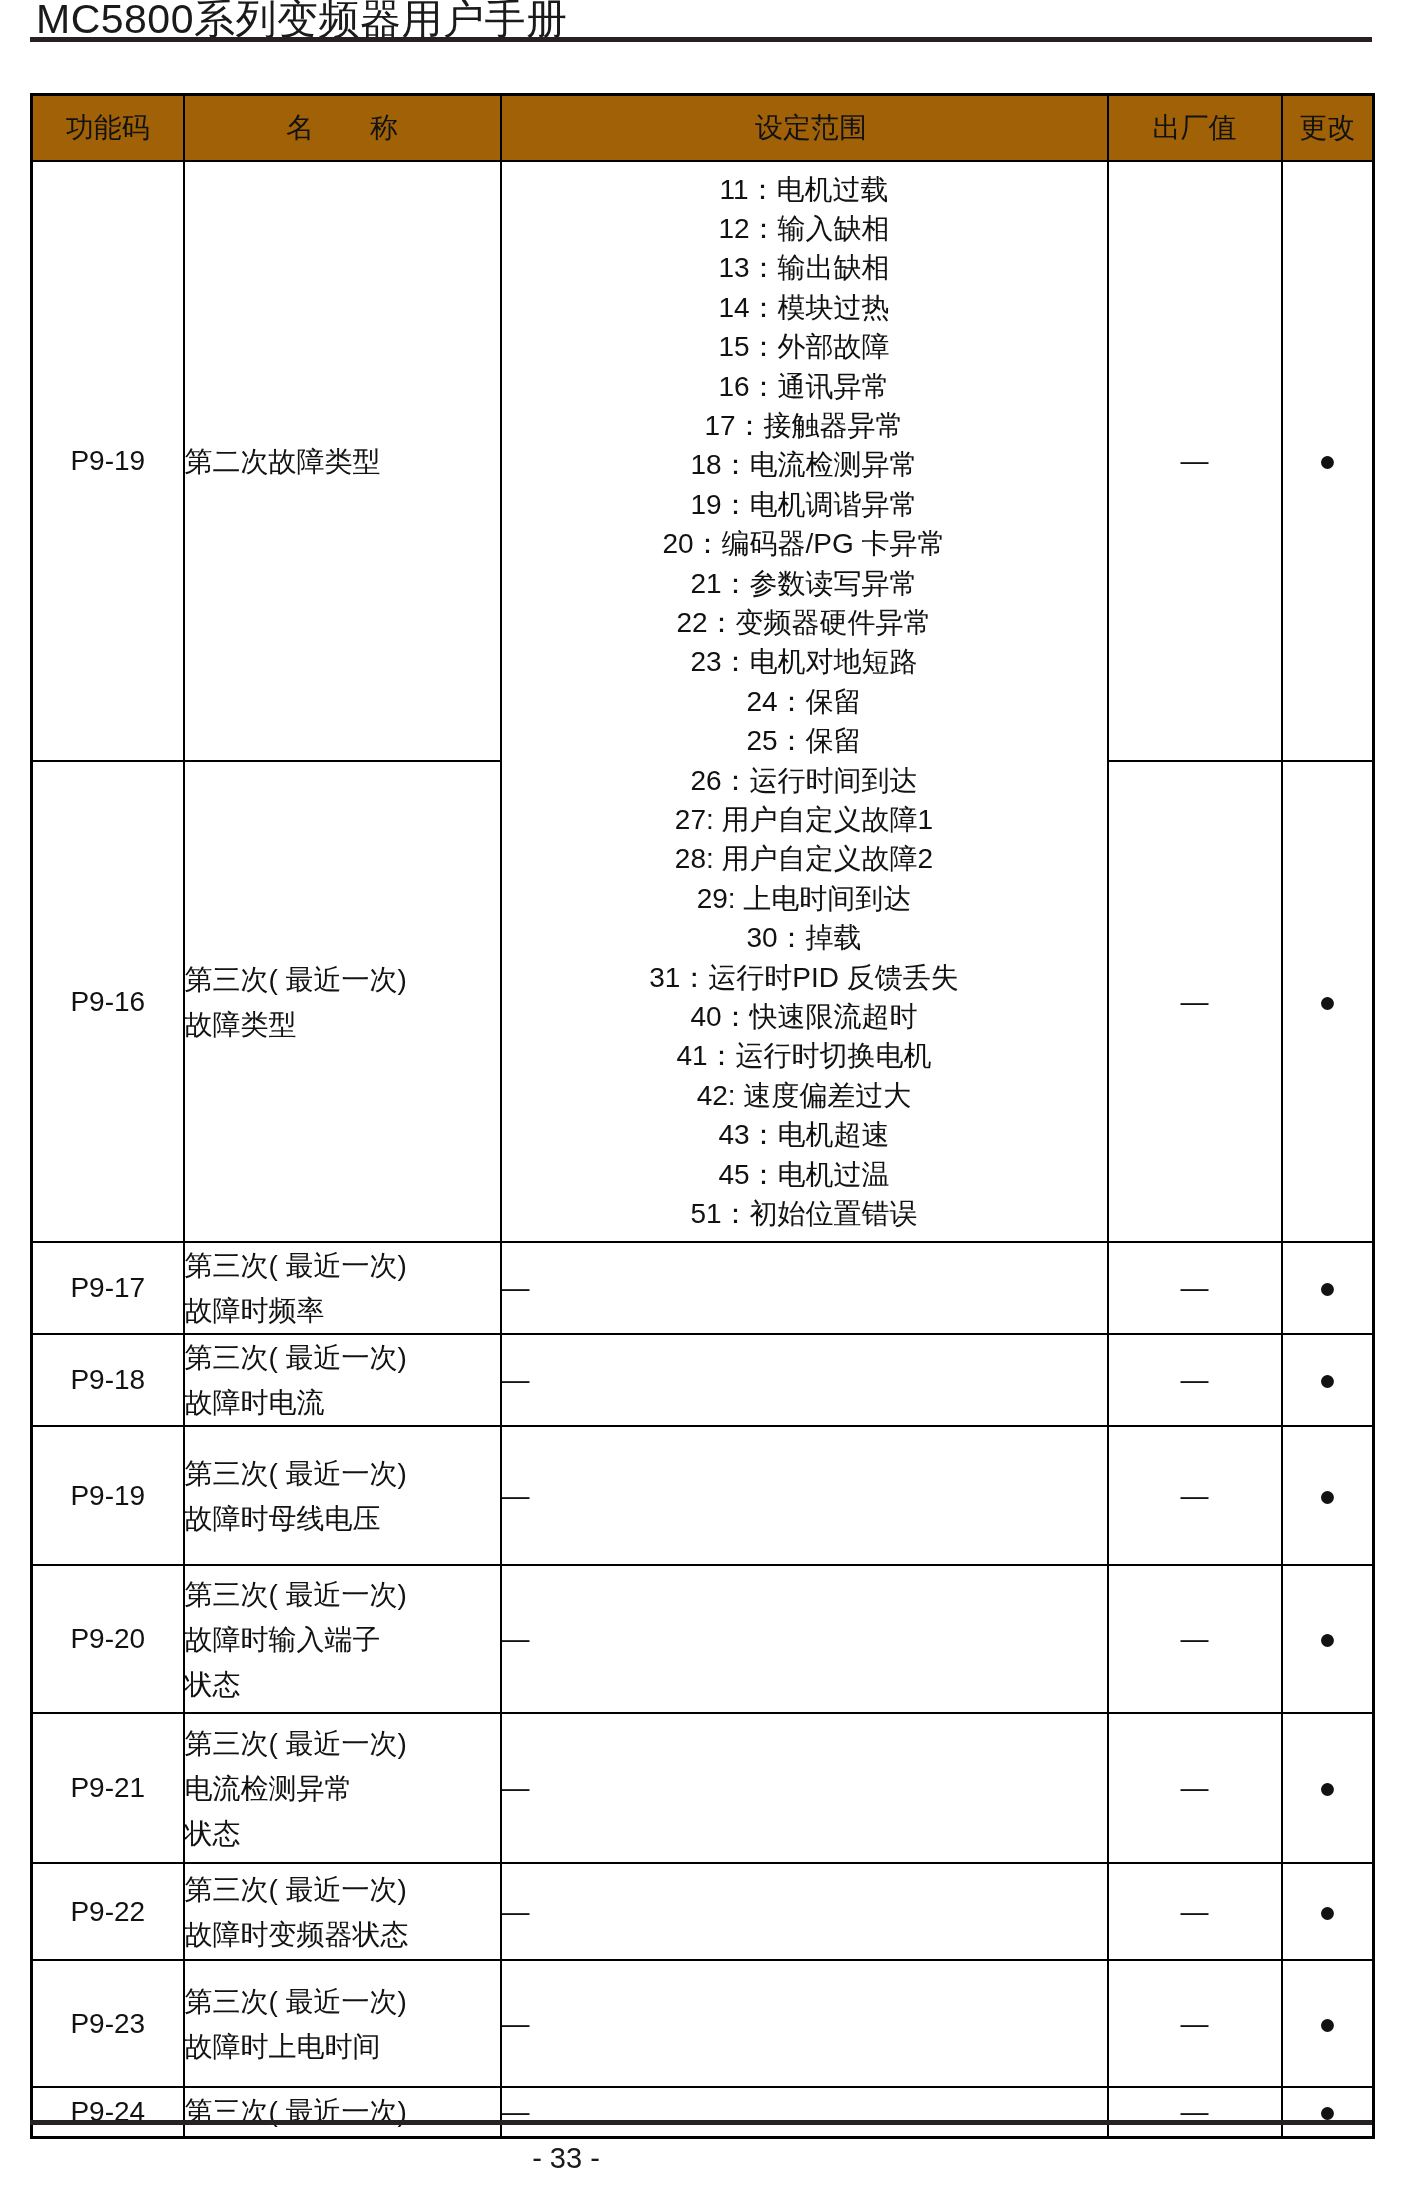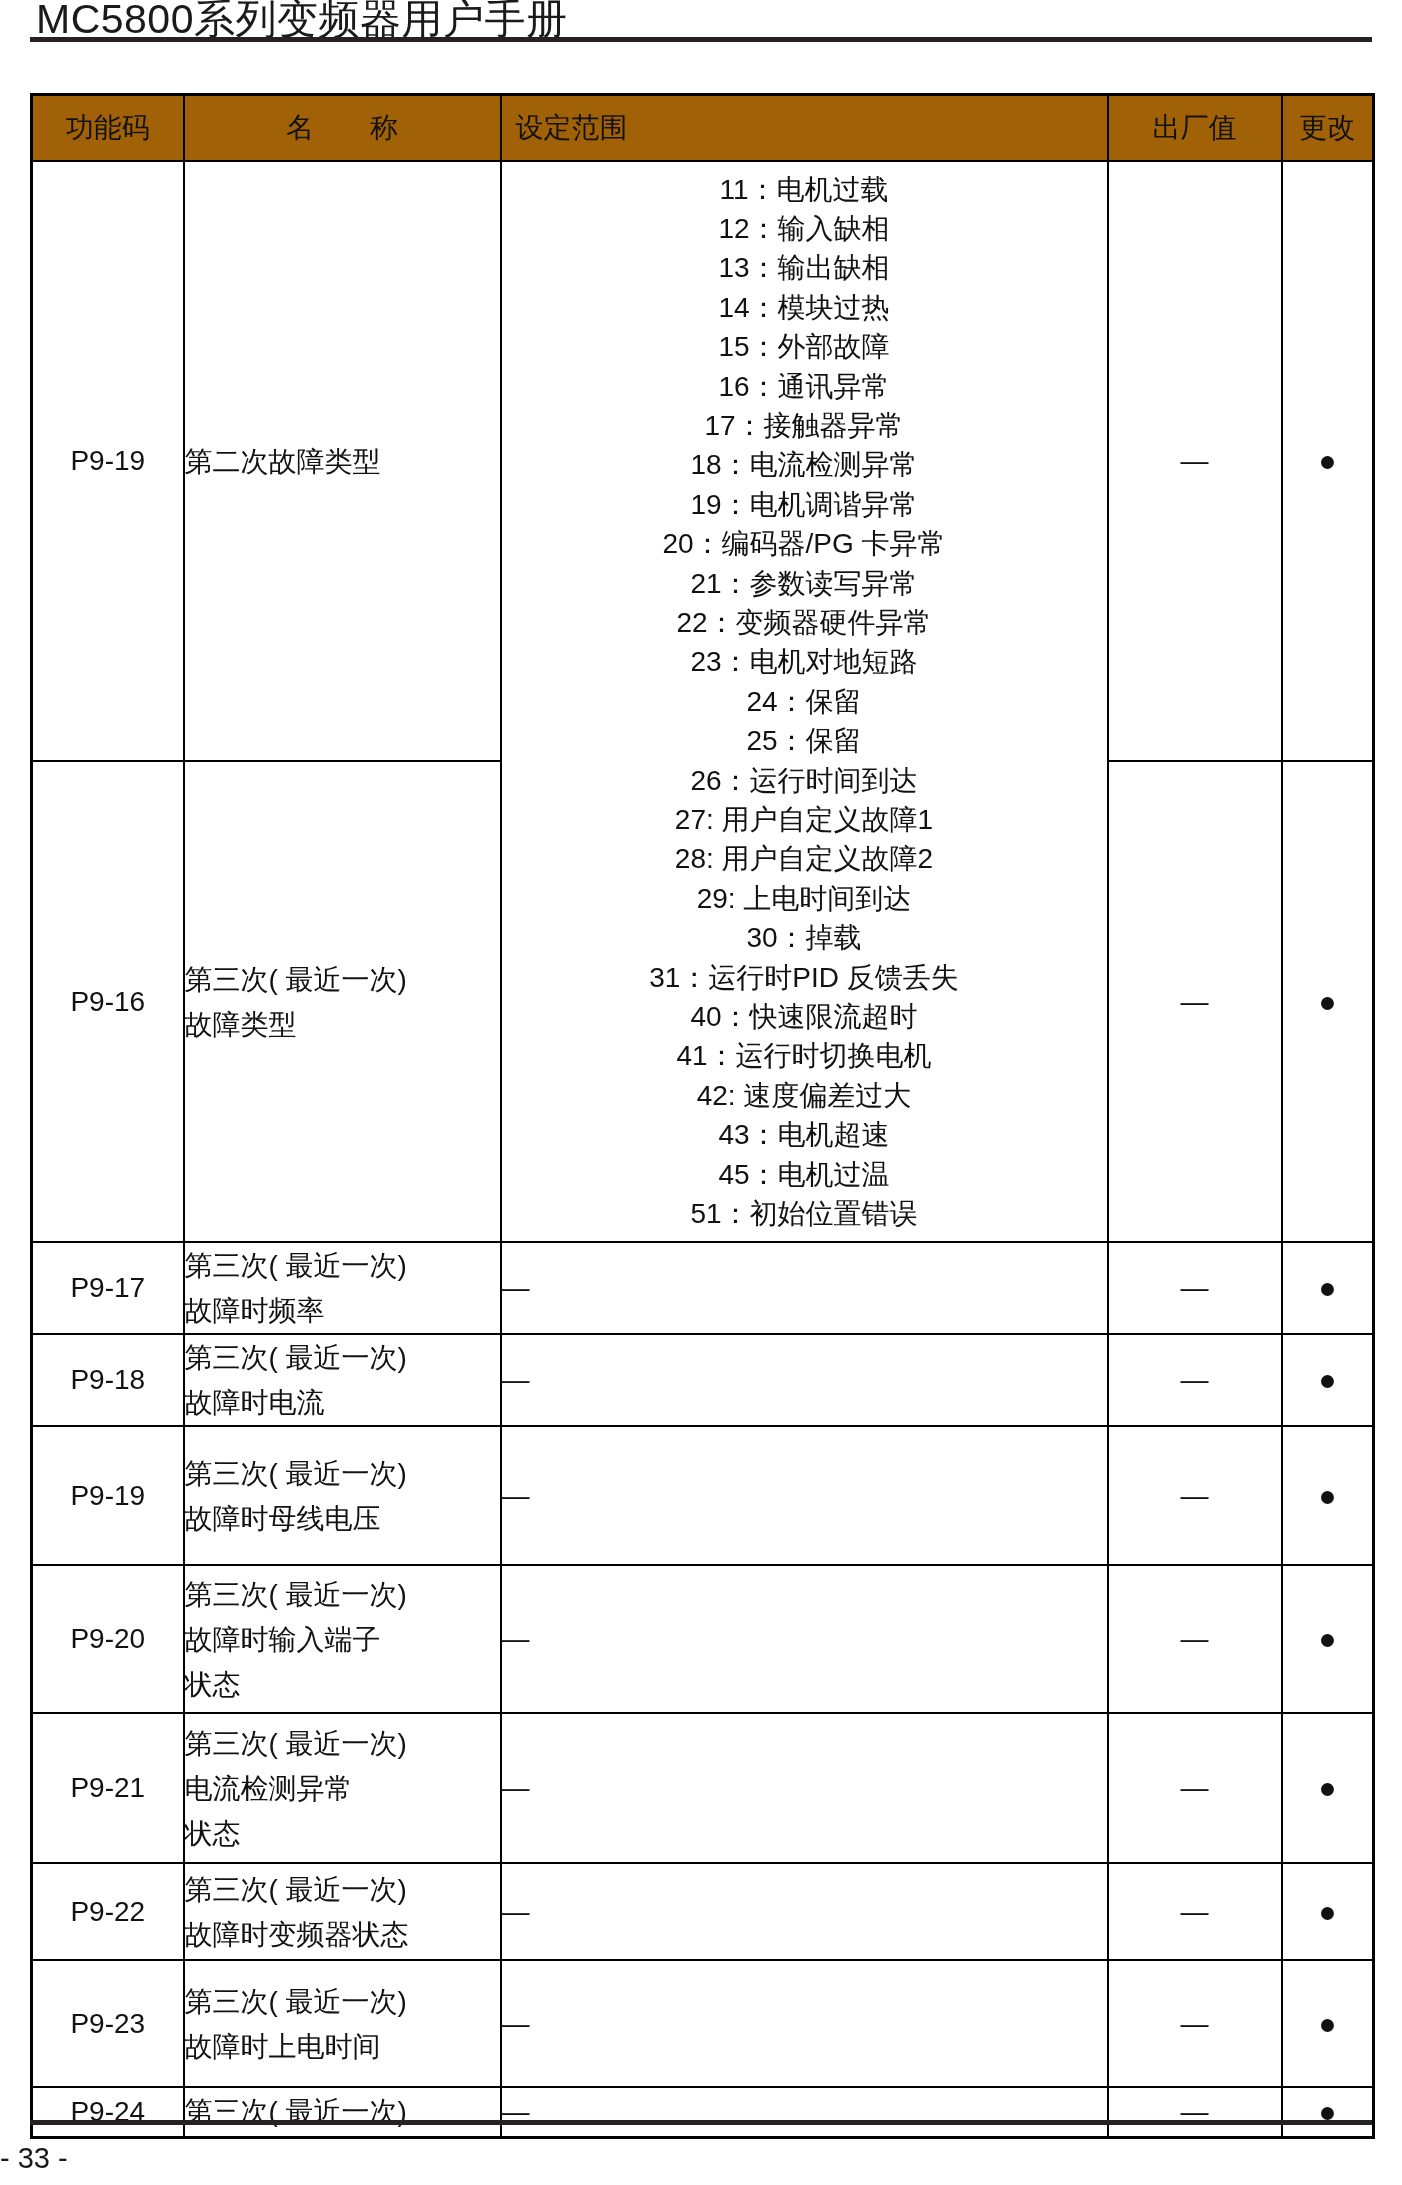--- a/index.html
+++ b/index.html
@@ -36,21 +36,21 @@
     padding:0;
     vertical-align:middle;
     overflow:hidden;
   }
   tr.thead td{
     background:#a16207;
     height:64px;
     text-align:center;
   }
   tr.thead td.h-range{
-    text-align:left;
+    text-align:center;
     padding-left:14px;
   }
   td.code{text-align:center;}
   td.name{
     text-align:left;
     padding-left:14px;
     line-height:45px;
     margin-top:11px;
   }
   td.range{
@@ -66,20 +66,21 @@
   td.rangelist .li{white-space:nowrap;text-align:center;}
   td.fac{text-align:center;}
   td.chg{text-align:center;font-size:30px;}
   .footer-rule{
     position:absolute;left:30px;top:2120px;
     width:1342px;height:5px;background:#272122;
   }
   .page-number{
     position:absolute;left:0;top:2142px;
     width:1132px;
+    text-align:center;
     font-size:29px;
     color:#1a1a1a;
   }
 </style>
 </head>
 <body>
 
 <div class="page">
 
   <div class="doc-title">MC5800系列变频器用户手册</div>

